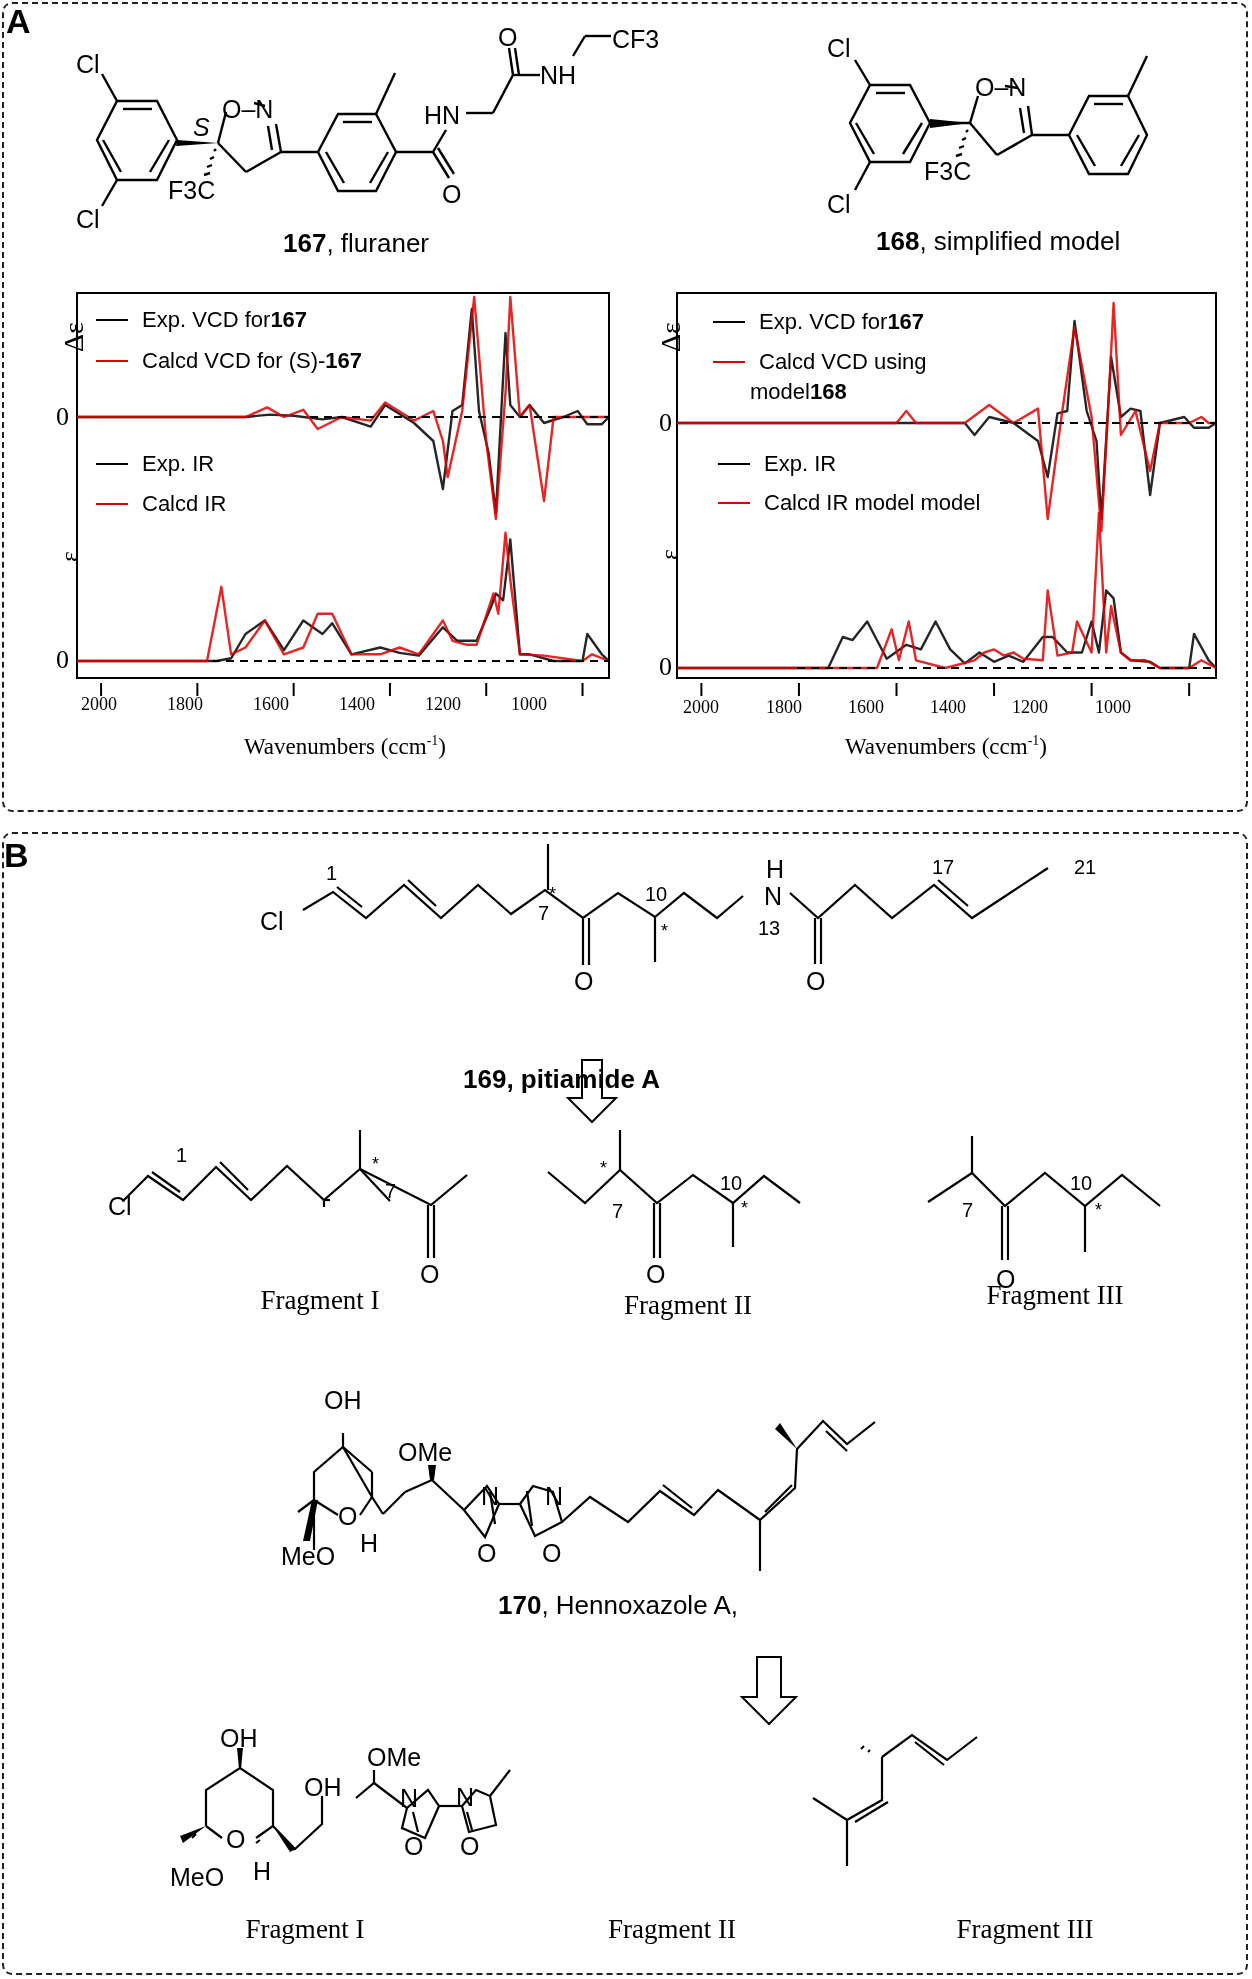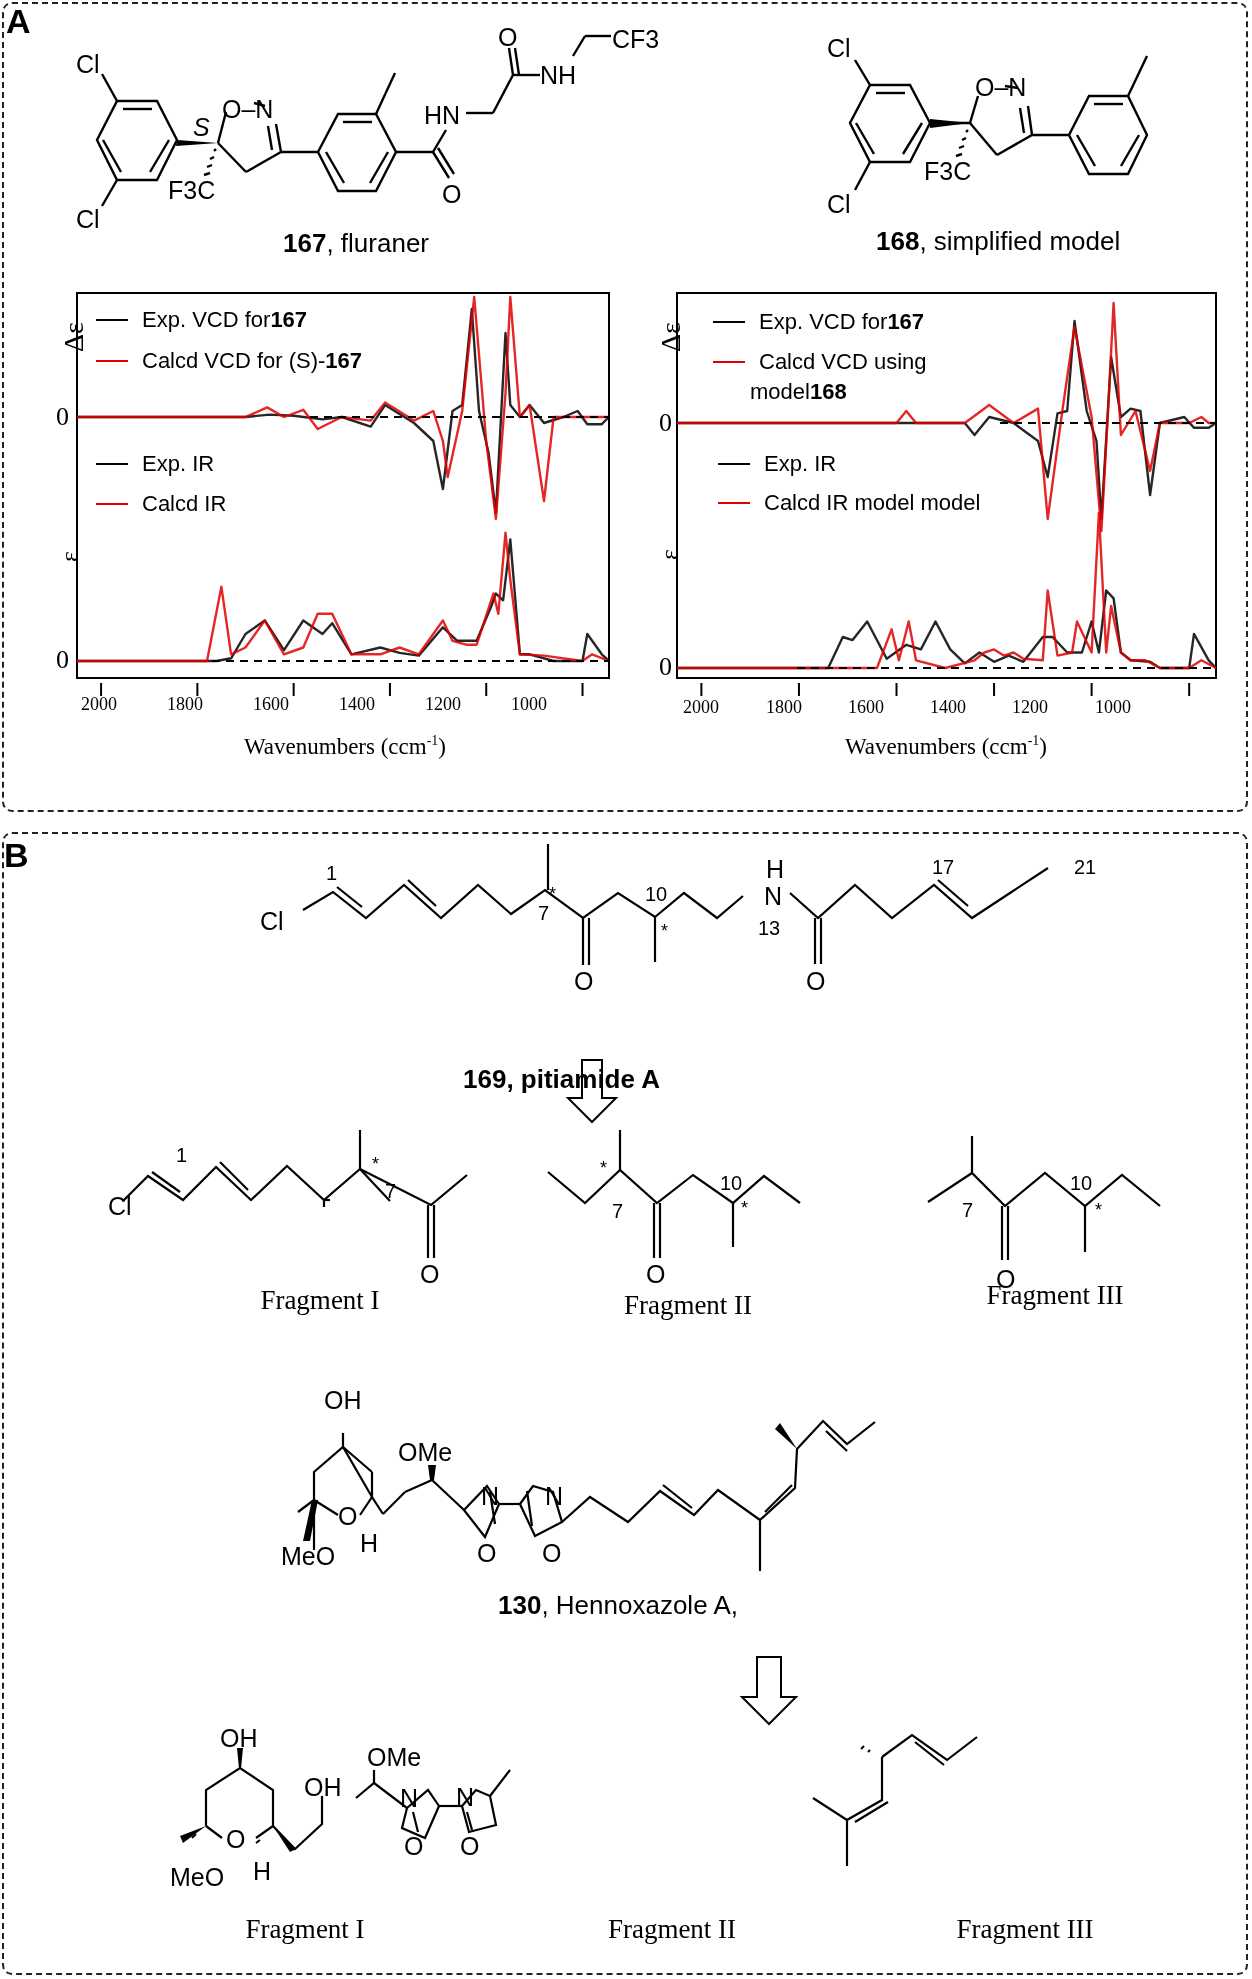--- a/index.html
+++ b/index.html
@@ -348,21 +348,21 @@
     <text x="398" y="1461">OMe</text>
     <text x="338" y="1525">O</text>
     <text x="360" y="1552">H</text>
     <text x="281" y="1565">MeO</text>
     <text x="481" y="1505">N</text>
     <text x="477" y="1562">O</text>
     <text x="545" y="1505">N</text>
     <text x="542" y="1562">O</text>
   </g>
 </svg>
-<div class="caption" style="left:498px;top:1590px;"><b>130</b><span>, Hennoxazole A,</span></div>
+<div class="caption" style="left:498px;top:1590px;"><b>170</b><span>, Hennoxazole A,</span></div>
 
 <svg width="1252" height="1979">
   <g stroke="#000" stroke-width="2.2" fill="none">
     <polyline points="206,1826 206,1790 240,1768 273,1790 273,1826"></polyline>
     <line x1="206" y1="1826" x2="222" y2="1838"></line>
     <line x1="256" y1="1838" x2="273" y2="1826"></line>
     <polyline points="273,1826 295,1849 322,1824 322,1796"></polyline>
     <line x1="240" y1="1768" x2="240" y2="1748"></line>
     <polyline points="356,1798 374,1783 407,1808"></polyline>
     <polygon points="407,1808 428,1790 439,1806 425,1838 402,1828"></polygon>

